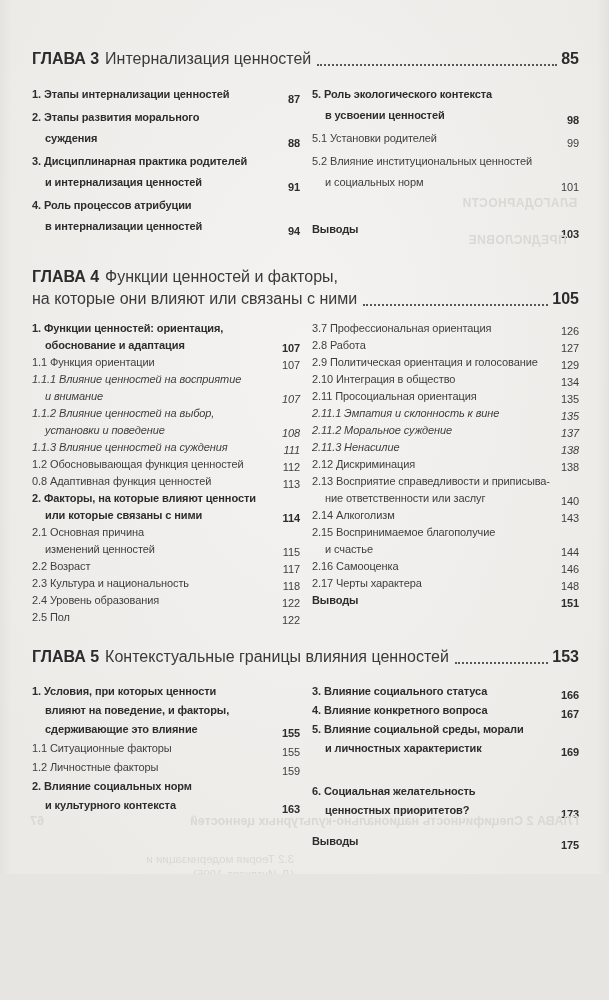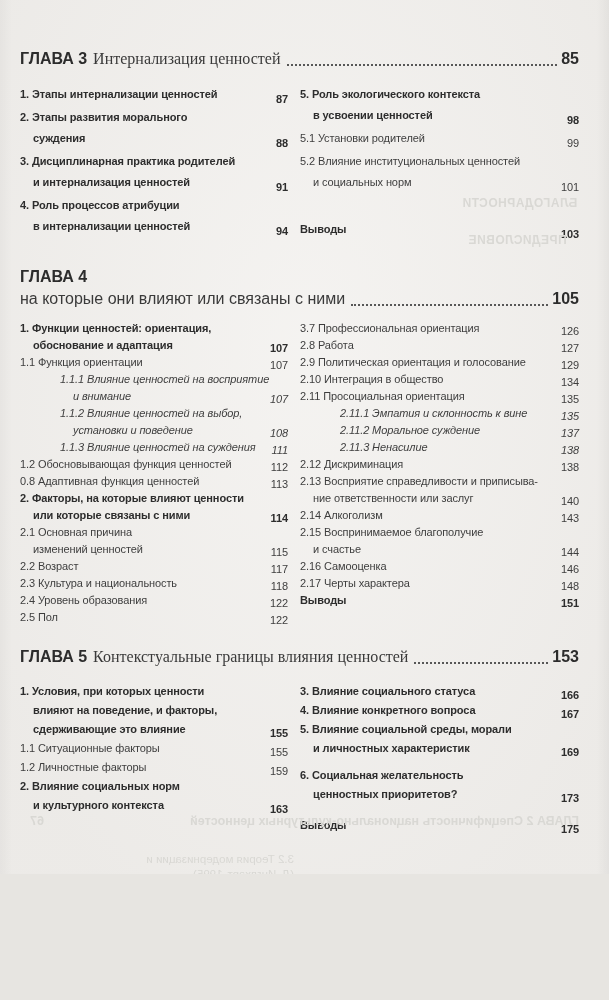--- a/index.html
+++ b/index.html
@@ -1,61 +1,61 @@
 <!DOCTYPE html>
 <html lang="ru"><head>
 <meta charset="utf-8">
 <style>
   html,body{margin:0;padding:0;background:#e7e5e1;}
   .page{
     position:relative;
     width:609px;height:874px;
     box-sizing:border-box;
-    padding:48px 30px 0 20px;
+    padding:48px 30px 0 32px;
     background:#f1efec;
     background-image:
       radial-gradient(ellipse at 50% 40%, rgba(255,255,255,0.25), rgba(0,0,0,0.02) 85%),
       linear-gradient(90deg, rgba(0,0,0,0.03) 0, rgba(0,0,0,0) 2%, rgba(0,0,0,0) 98%, rgba(0,0,0,0.04) 100%);
     font-family:"Liberation Sans","DejaVu Sans",sans-serif;
     color:#3e3e3e;
     overflow:hidden;
   }
   
   .chapter-head{font-size:16px;line-height:22px;color:#3a3a3a;}
   .head-line{display:flex;align-items:flex-end;white-space:nowrap;}
   .ch-label{font-weight:700;color:#2c2c2c;}
-  .ch-title{margin-left:6px;font-family:Liberation Serif, serif;}
+  .ch-title{margin-left:6px;}
   .leader{flex:1 1 auto;border-bottom:2px dotted #575757;margin:0 4px 4px 6px;min-width:20px;}
   .ch-page{font-weight:700;color:#2c2c2c;}
   
   .cols{display:flex;}
   .colL{width:268px;margin-right:12px;flex:0 0 268px;}
   .colR{flex:1 1 auto;min-width:0;}
   .entry{display:flex;align-items:flex-end;}
   .etext{flex:1 1 auto;min-width:0;}
   .eline{white-space:nowrap;}
   .eline.cont{padding-left:13px;}
   .epage{margin-left:4px;white-space:nowrap;}
   .s-b{font-weight:700;color:#2d2d2d;}
-  .s-i{font-style:italic;margin-left:40px;}
+  .s-i{font-style:italic;}
   .col{font-size:11px;letter-spacing:-0.1px;}
   
   .sec3 .chapter-head{margin-bottom:14px;}
   .sec3 .eline{line-height:21px;}
   .sec3 .entry{margin-bottom:2px;}
   .sec3 .colR .entry:nth-child(4){margin-top:26px;}
   .sec4{margin-top:16px;}
   .sec4 .chapter-head{margin-bottom:10px;margin-top:24px;}
   .sec4 .eline{line-height:17px;}
   .sec4 .colR .entry:nth-child(16){margin-top:8px;}
   .sec5{margin-top:20px;}
   .sec5 .chapter-head{margin-bottom:14px;}
   .sec5 .eline{line-height:19px;}
   .sec5 .colL .entry:nth-child(5){margin-top:6px;flex-direction:column;}
-  .sec5 .colR .entry:nth-child(4){margin-top:8px;}
+  .sec5 .colR .entry:nth-child(4){margin-top:24px;}
   .sec5 .colR .entry:nth-child(5){margin-top:12px;}
   
   .bleed, .bt-word{
     position:absolute;
     color:#d9d8d4;
     transform:scaleX(-1);
     filter:blur(0.5px);
     pointer-events:none;
   }
   .bleed{left:30px;right:30px;top:812px;height:165px;font-size:11.5px;line-height:15px;}
@@ -139,20 +139,21 @@
             <div class="epage">103</div>
           </div>
         </div>
     </div>
   </section>
 
   <section class="sec sec4">
     <header class="chapter-head">
       <div class="head-line">
         <span class="ch-label">ГЛАВА 4</span>
+        <span class="ch-title">Функции ценностей и факторы,</span>
       </div>
       <div class="head-line">
         <span>на которые они влияют или связаны с ними</span>
         <span class="leader"></span>
         <span class="ch-page">105</span>
       </div>
     </header>
     <div class="cols">
       <div class="col colL">
           <div class="entry s-b">

